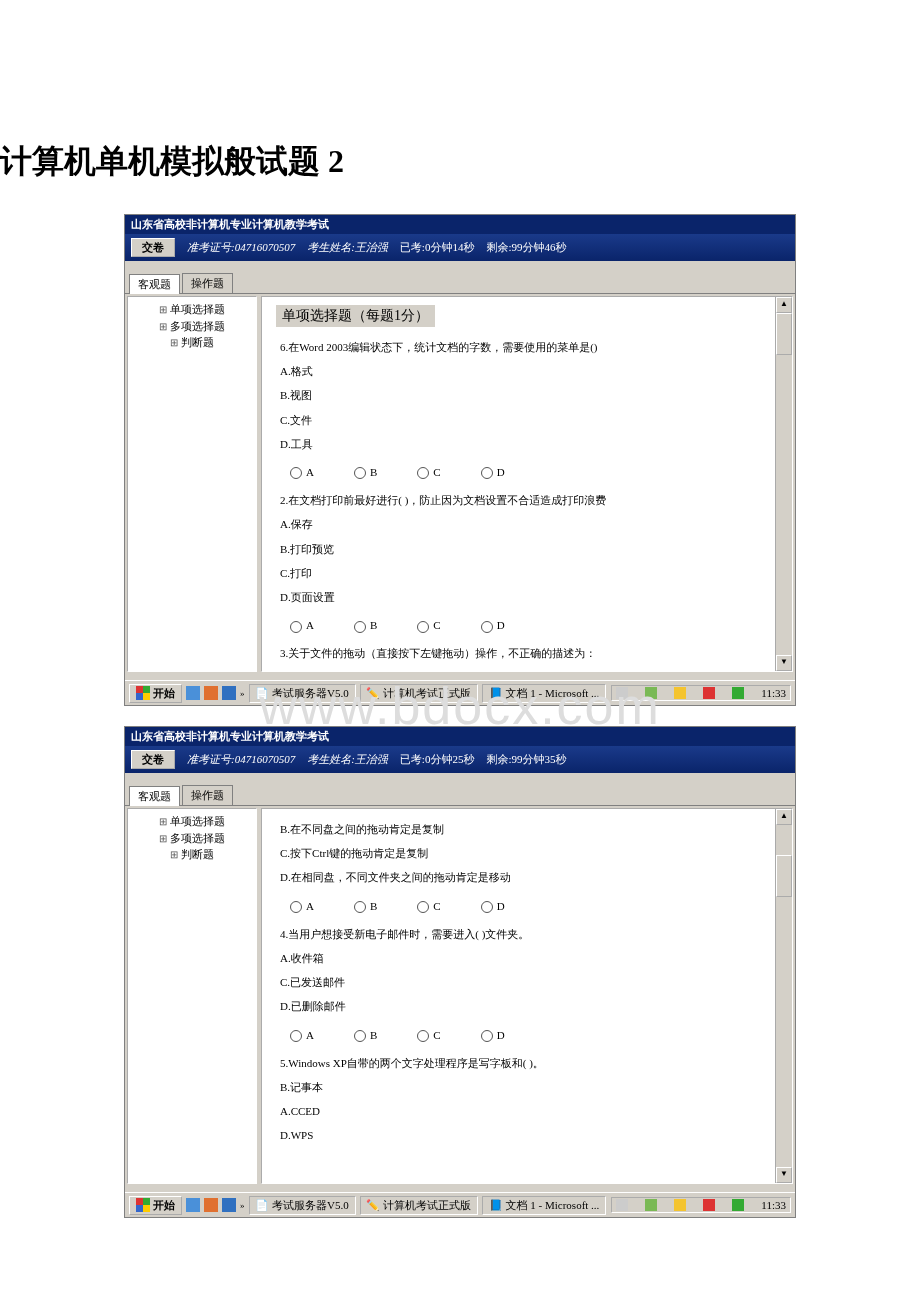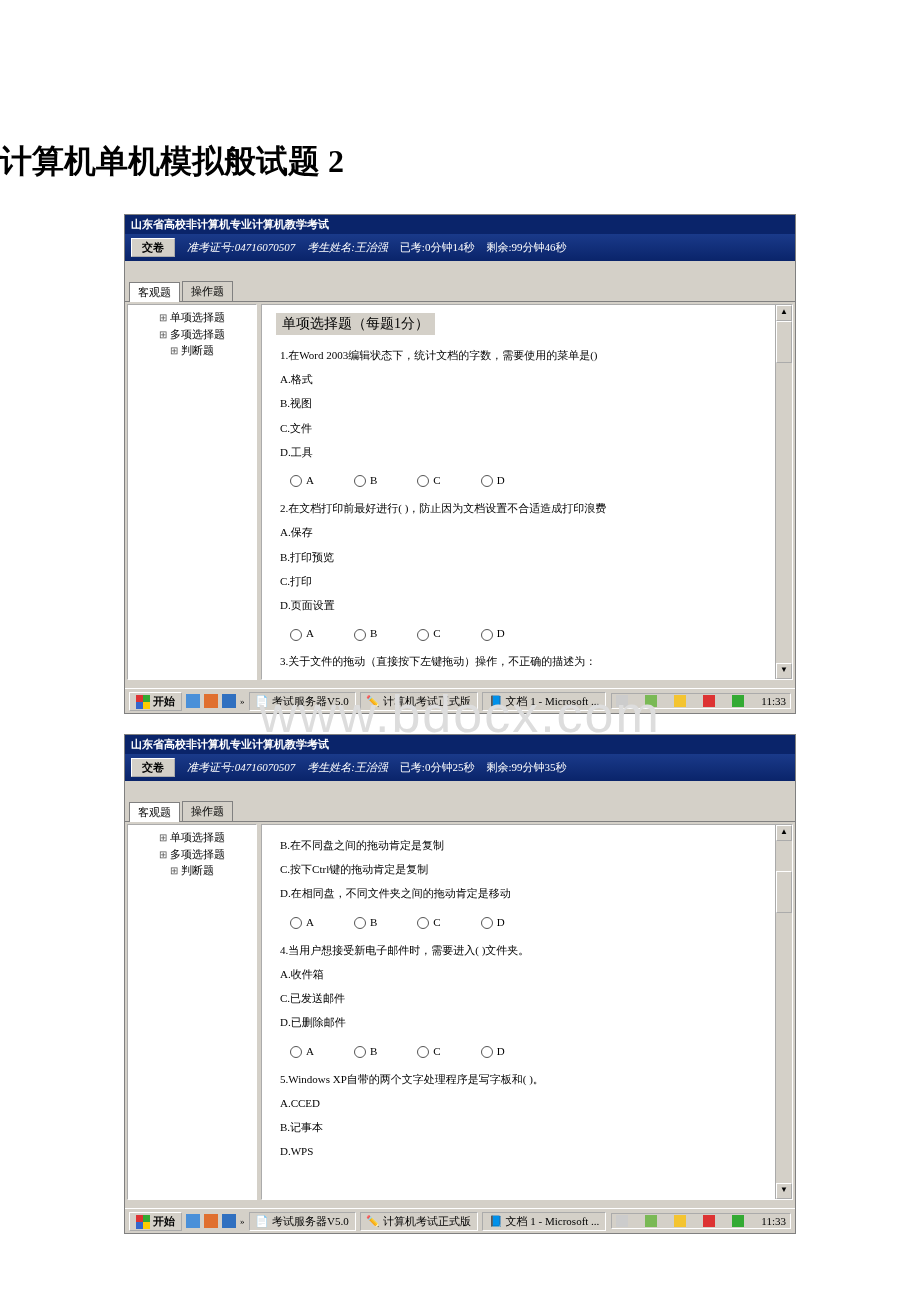--- a/index.html
+++ b/index.html
@@ -44,21 +44,21 @@
     border: 1px outset #fff;
     padding: 1px 10px;
     font-weight: bold;
     color: #000;
     font-size: 11px;
   }
   .menubar .label { font-style: italic; font-family: KaiTi, serif; }
   .menubar .info  { }
   .tabs {
     background: #d4d0c8;
-    padding: 20px 4px 0 4px;
+    padding: 12px 4px 0 4px;
     display: flex;
     gap: 2px;
     border-bottom: 1px solid #808080;
     font-size: 11px;
   }
   .tab {
     border: 1px solid #808080;
     border-bottom: none;
     padding: 2px 8px;
     background: #d4d0c8;
@@ -130,21 +130,21 @@
     background: #d4d0c8;
     display: flex;
     align-items: center;
     padding: 0 4px;
     gap: 4px;
     border-top: 1px solid #fff;
     font-size: 11px;
     margin-top: 6px;
   }
   .start-btn {
-    display: flex; align-items: flex-end; gap: 3px;
+    display: flex; align-items: flex-start; gap: 3px;
     border: 1px outset #fff;
     padding: 1px 6px;
     font-weight: bold;
   }
   .flag {
     width: 14px; height: 14px; display: inline-block;
     background:
       linear-gradient(to right, #d33 50%, #3a3 50%) top/100% 50% no-repeat,
       linear-gradient(to right, #36c 50%, #fc0 50%) bottom/100% 50% no-repeat;
   }
@@ -204,21 +204,21 @@
     <div class="sidebar">
       <div class="tree-item">单项选择题</div>
       <div class="tree-item">多项选择题</div>
       <div class="tree-item">判断题</div>
     </div>
 
     <div class="content">
       <div class="section-title">单项选择题（每题1分）</div>
 
       <div class="q">
-        <div>1.在Word 2003编辑状态下，统计文档的字数，需要使用的菜单是()</div>
+        <div>6.在Word 2003编辑状态下，统计文档的字数，需要使用的菜单是()</div>
         <div>A.格式</div>
         <div>B.视图</div>
         <div>C.文件</div>
         <div>D.工具</div>
         <div class="opt-row">
           <span><span class="radio"></span><span>A</span></span>
           <span><span class="radio"></span><span>B</span></span>
           <span><span class="radio"></span><span>C</span></span>
           <span><span class="radio"></span><span>D</span></span>
         </div>
@@ -327,22 +327,22 @@
         <div class="opt-row">
           <span><span class="radio"></span><span>A</span></span>
           <span><span class="radio"></span><span>B</span></span>
           <span><span class="radio"></span><span>C</span></span>
           <span><span class="radio"></span><span>D</span></span>
         </div>
       </div>
 
       <div class="q">
         <div>5.Windows XP自带的两个文字处理程序是写字板和(  )。</div>
+        <div>B.记事本</div>
         <div>A.CCED</div>
-        <div>B.记事本</div>
         <div>D.WPS</div>
       </div>
 
       <div class="scrollbar">
         <div class="sb-btn">▲</div>
         <div class="sb-track">
             <div class="sb-thumb" style="top:30px"></div>
           </div>
         <div class="sb-btn">▼</div>
       </div>

